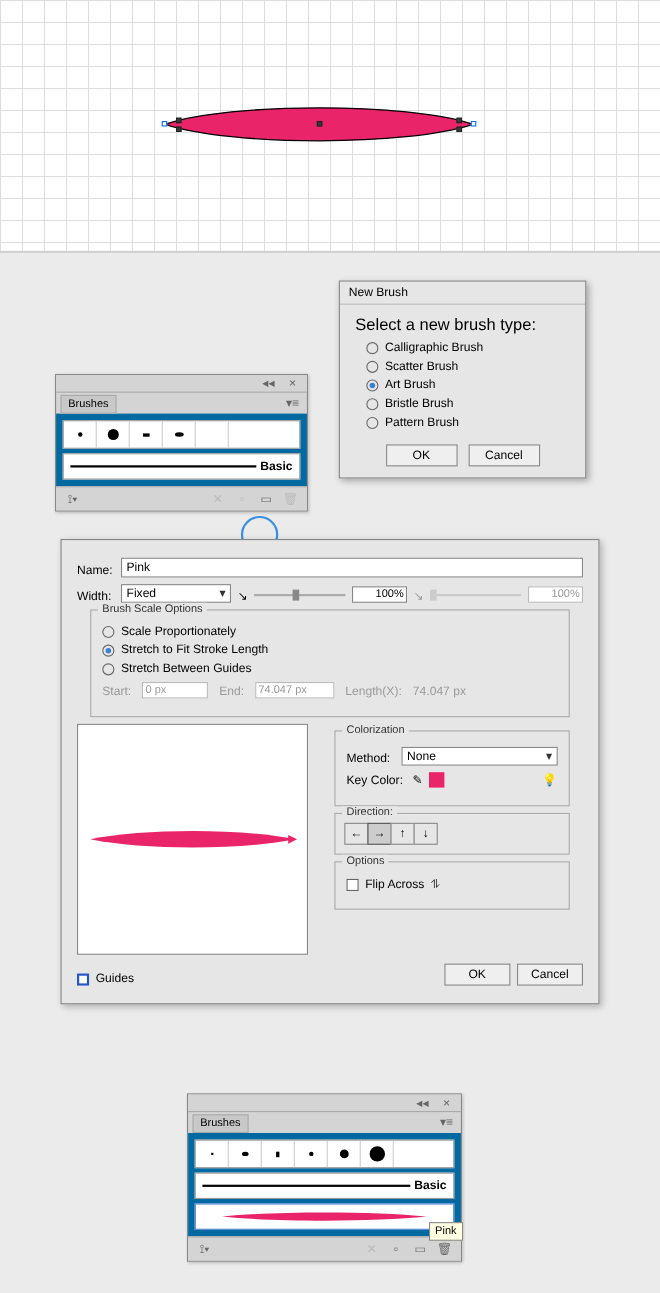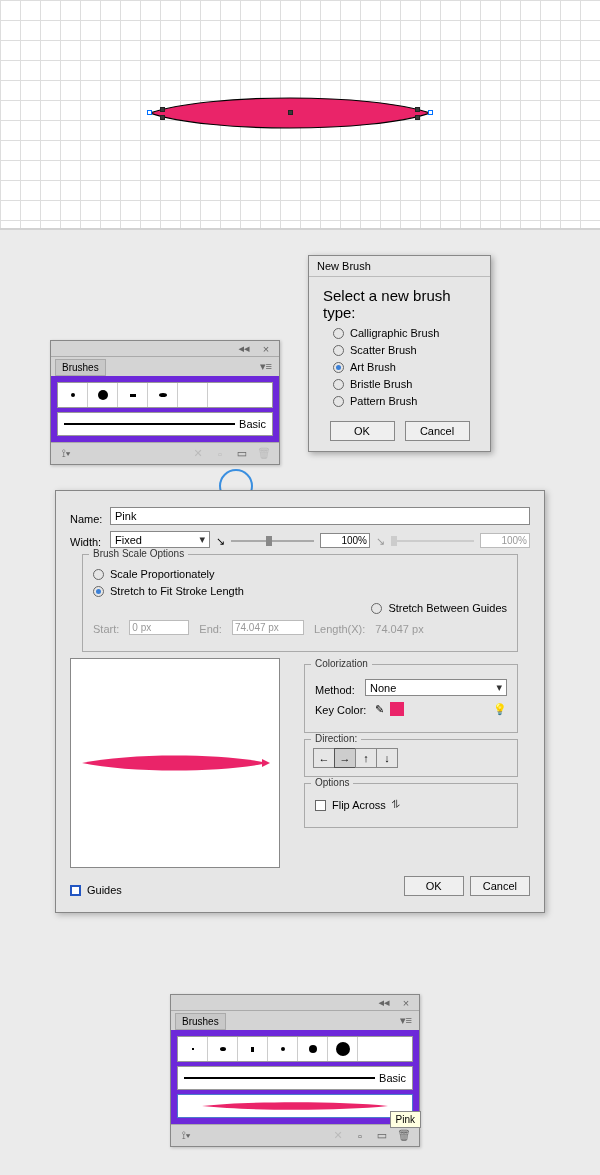--- a/index.html
+++ b/index.html
@@ -7,21 +7,21 @@
   .canvas-area { width:600px; height:230px; background:#fff; position:relative;
     background-image: linear-gradient(#ddd 1px, transparent 1px), linear-gradient(90deg, #ddd 1px, transparent 1px);
     background-size: 20px 20px; border-bottom:2px solid #d2d2d2;}
   .pink-ellipse { position:absolute; left:150px; top:88px; width:280px; height:50px; }
   .handle { width:5px; height:5px; background:#3a3a3a; border:1px solid #222; position:absolute; }
   .anchor { width:5px; height:5px; background:#fff; border:1px solid #0070ff; position:absolute; }
 
   .panel { position:absolute; background:#d4d4d4; border:1px solid #888; box-shadow:1px 1px 3px rgba(0,0,0,.2); }
   .panel-header { height:16px; background:#d4d4d4; border-bottom:1px solid #aaa; display:flex; justify-content:flex-end; align-items:center; gap:4px; padding:0 4px; }
   .panel-title { background:#c8c8c8; border:1px solid #aaa; padding:2px 6px; font-size:10px; display:inline-block; margin:2px 0 0 4px; }
-  .panel-body { background:#6d28d9; padding:6px; }
+  .panel-body { background:#0369a1; padding:6px;font-weight:bold; }
   .panel-footer { height:22px; border-top:1px solid #aaa; display:flex; align-items:center; padding:0 6px; gap:4px; background:#d4d4d4;}
   .icon-btn { width:18px; height:16px; display:inline-flex; align-items:center; justify-content:center; color:#666; }
   .spacer { flex:1; }
   .highlight-circle { position:absolute; width:34px; height:34px; border:2px solid #3a8fe0; border-radius:50%; pointer-events:none; }
 
   .swatch-row { display:flex; border:1px solid #999; background:#fff; margin-bottom:4px;}
   .swatch { width:30px; height:24px; border-right:1px solid #ccc; display:flex; align-items:center; justify-content:center;}
   .dot-s{width:4px;height:4px;background:#000;border-radius:50%;}
   .dot-m{width:10px;height:10px;background:#000;border-radius:50%;}
   .tick{width:6px;height:3px;background:#000;}
@@ -116,21 +116,21 @@
     <span class="icon-btn">⟟▾</span>
     <span class="spacer"></span>
     <span class="icon-btn" style="color:#bbb;">✕</span>
     <span class="icon-btn" style="color:#bbb;">▫</span>
     <span class="icon-btn">▭</span>
     <span class="icon-btn" style="color:#bbb;">🗑</span>
   </div>
   <span class="highlight-circle" style="left:168px; top:128px;"></span>
 </div>
 
-<div class="dialog" style="left:308px; top:255px; width:183px;">
+<div class="dialog" style="left:308px; top:255px; width:225px;">
   <div class="dialog-title">New Brush</div>
   <div class="dialog-body">
     <div style="font-size:15px;margin-bottom:6px;">Select a new brush type:</div>
     <div class="radio-opt">
         <span class="radio"></span>
         <span>Calligraphic Brush</span>
       </div>
     <div class="radio-opt">
         <span class="radio"></span>
         <span>Scatter Brush</span>
@@ -184,21 +184,21 @@
     <div class="fieldset">
       <span class="legend">Brush Scale Options</span>
       <div class="radio-opt" style="margin-left:0;">
           <span class="radio"></span>
           <span>Scale Proportionately</span>
         </div>
       <div class="radio-opt" style="margin-left:0;">
           <span class="radio checked"></span>
           <span>Stretch to Fit Stroke Length</span>
         </div>
-      <div class="radio-opt" style="margin-left:0;justify-content:flex-end;">
+      <div class="radio-opt" style="margin-left:0;">
           <span class="radio"></span>
           <span>Stretch Between Guides</span>
         </div>
       <div class="field-row dim" style="gap:10px;">
         <span>Start:</span>
         <span class="num-box dis" style="width:60px;text-align:left;">0 px</span>
         <span>End:</span>
         <span class="num-box dis" style="width:72px;text-align:left;">74.047 px</span>
         <span>Length(X):</span>
         <span>74.047 px</span>

